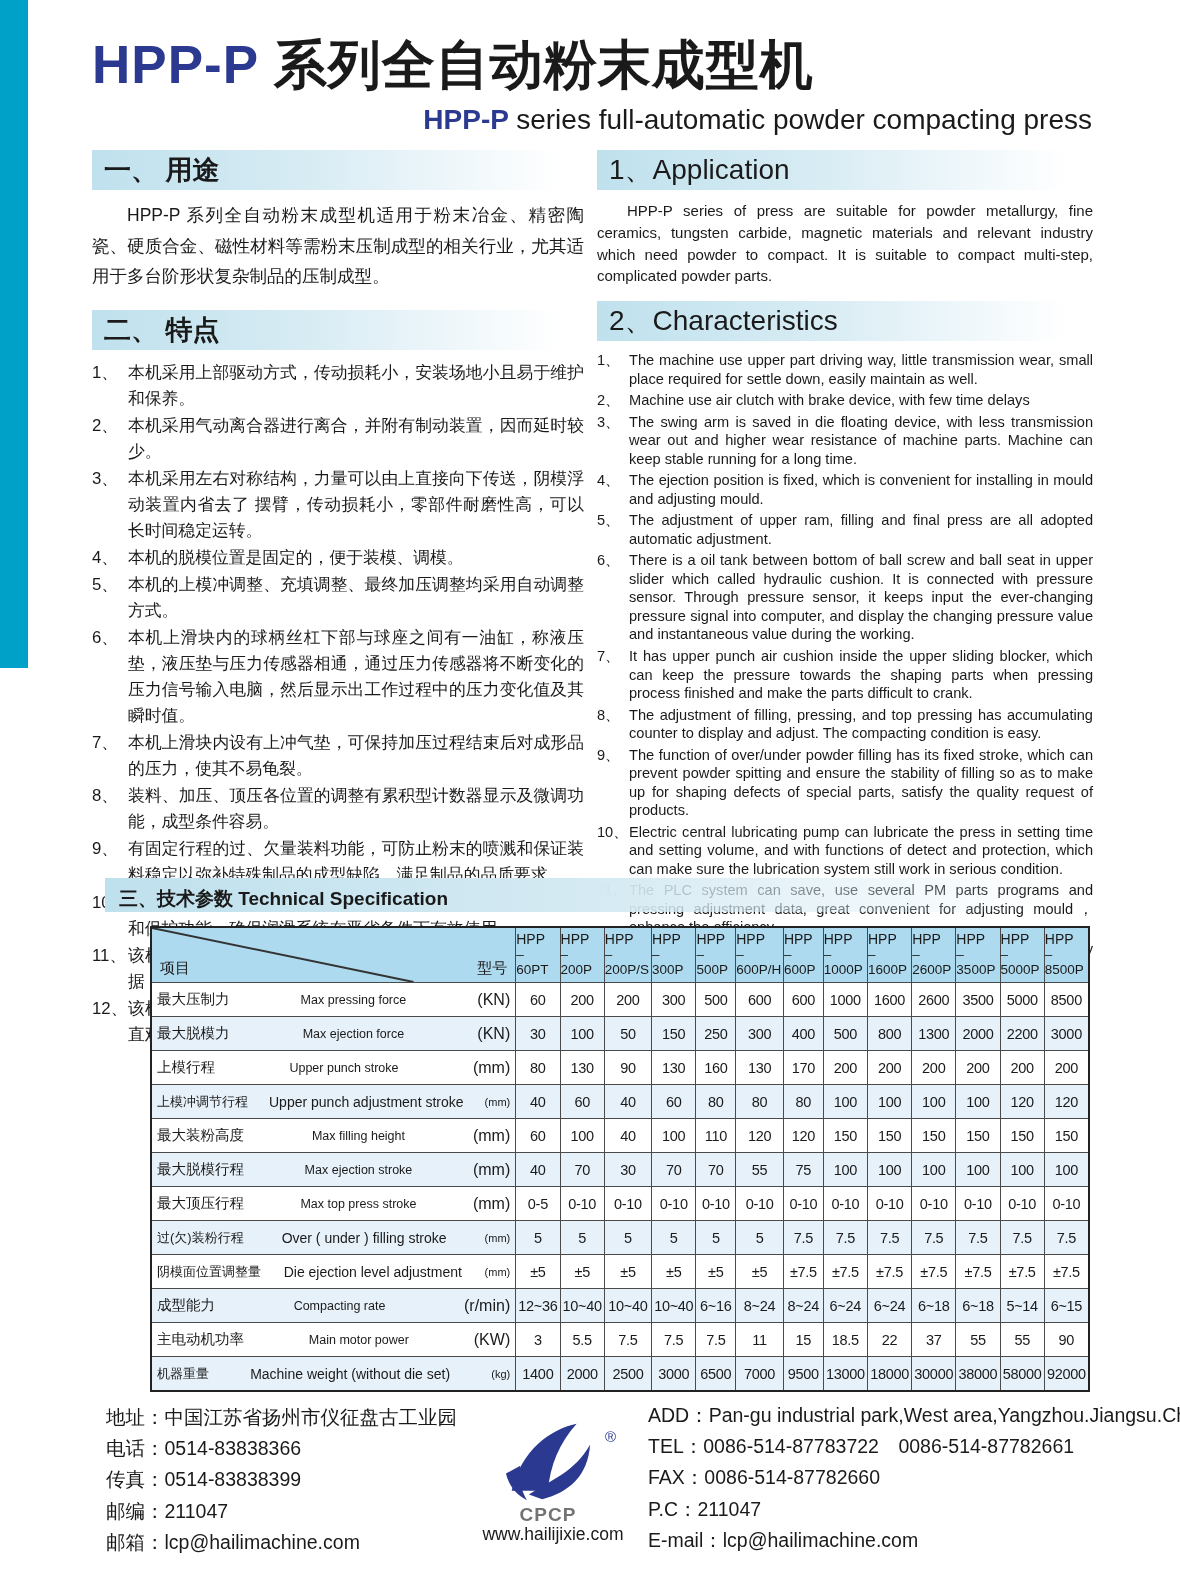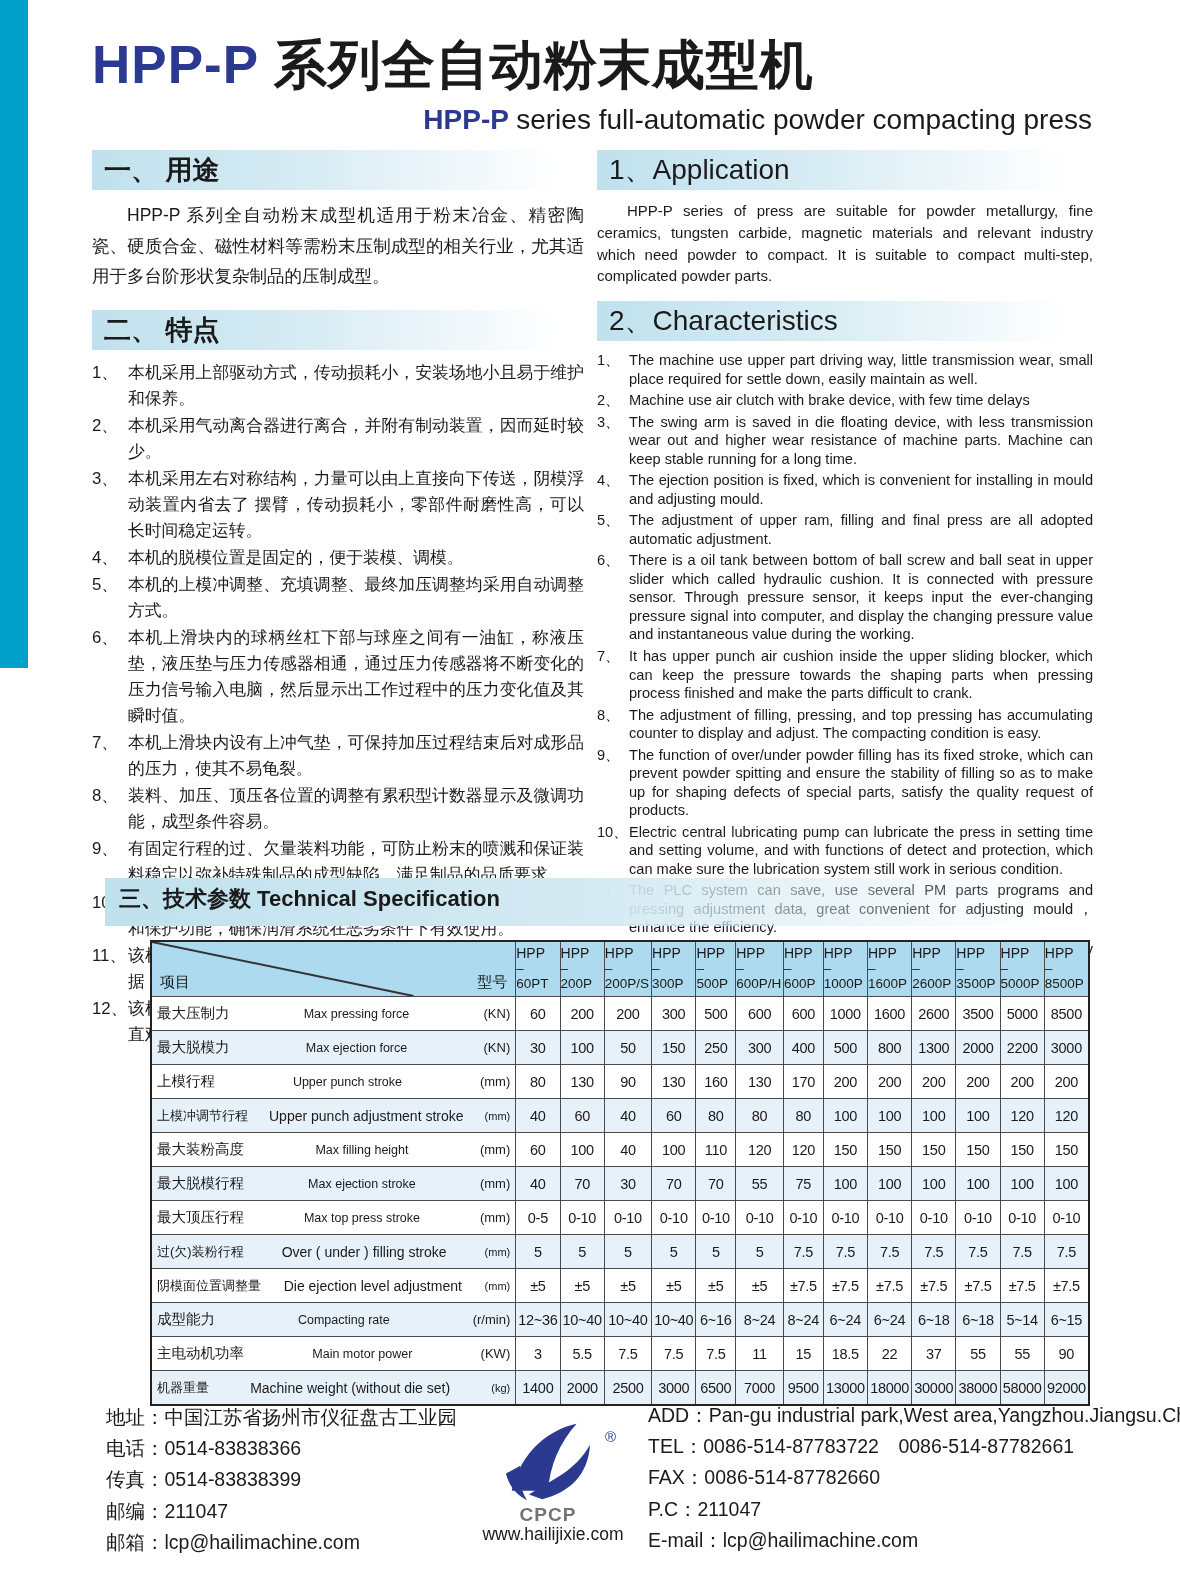--- a/index.html
+++ b/index.html
@@ -38,40 +38,40 @@
   .feat-item .txt{flex:1;text-align:justify;}
 
   .char-list{margin-top:2px;}
   .char-item{display:flex;font-size:14.6px;line-height:1.27;margin-bottom:3px;}
   .char-item .num{flex:0 0 32px;}
   .char-item .txt{flex:1;text-align:justify;}
 
   
   .spec-section{position:absolute;left:105px;top:878px;width:985px;}
   .spec-band{
-    height:48px;line-height:42px;padding-left:14px;font-weight:bold;font-size:22px;
+    height:34px;line-height:42px;padding-left:14px;font-weight:bold;font-size:19px;
     background:linear-gradient(to right,#BFE1ED 0%,#D5EAF3 50%,rgba(255,255,255,0) 96%);
   }
   .spec-table{border-collapse:collapse;margin:14px 0 0 45px;table-layout:fixed;}
   .spec-table td,.spec-table th{border:1px solid #4a4a4a;padding:0;}
   .spec-table{border:2px solid #222;}
   .spec-table thead th{background:#AEDAEF;height:54px;font-weight:normal;}
   .model-cell{font-size:13.5px;line-height:1.1;text-align:left;}
   .model-cell .pfx{font-size:14px;}
   .corner-cell{position:relative;width:288px;background:#AEDAEF;}
   .corner-cell svg{position:absolute;left:0;top:0;width:100%;height:100%;}
   .corner-cell .c-left{position:absolute;left:8px;bottom:4px;font-size:15px;}
   .corner-cell .c-right{position:absolute;right:8px;bottom:4px;font-size:15px;}
   .spec-table tbody td{height:33px;text-align:center;font-size:14.5px;background:#ffffff;}
   .spec-table tbody tr:nth-child(even) td{background:#E7F1FA;}
   .label-cell{padding:0 5px !important;}
   .label-inner{display:flex;align-items:center;width:100%;gap:19px;}
   .label-inner .cn{font-size:14.5px;white-space:nowrap;}
   .label-inner .en{flex:1;font-size:12.5px;text-align:center;white-space:nowrap;padding:0 2px;}
-  .label-inner .unit{font-size:13px;white-space:nowrap;}
+  .label-inner .unit{font-size:16px;white-space:nowrap;}
   .label-inner.compact .cn{font-size:13px;}
   .label-inner.compact .en{font-size:14px;}
   .label-inner.compact .unit{font-size:11px;}
   .val-cell{width:49px;letter-spacing:-0.3px;}
 
   
   .footer{position:absolute;left:0;top:1396px;width:1180px;height:190px;}
   .contact-cn{position:absolute;left:106px;top:6px;}
   .contact-en{position:absolute;left:648px;top:4px;}
   .contact-line{font-size:19.5px;line-height:1.6;white-space:nowrap;}

